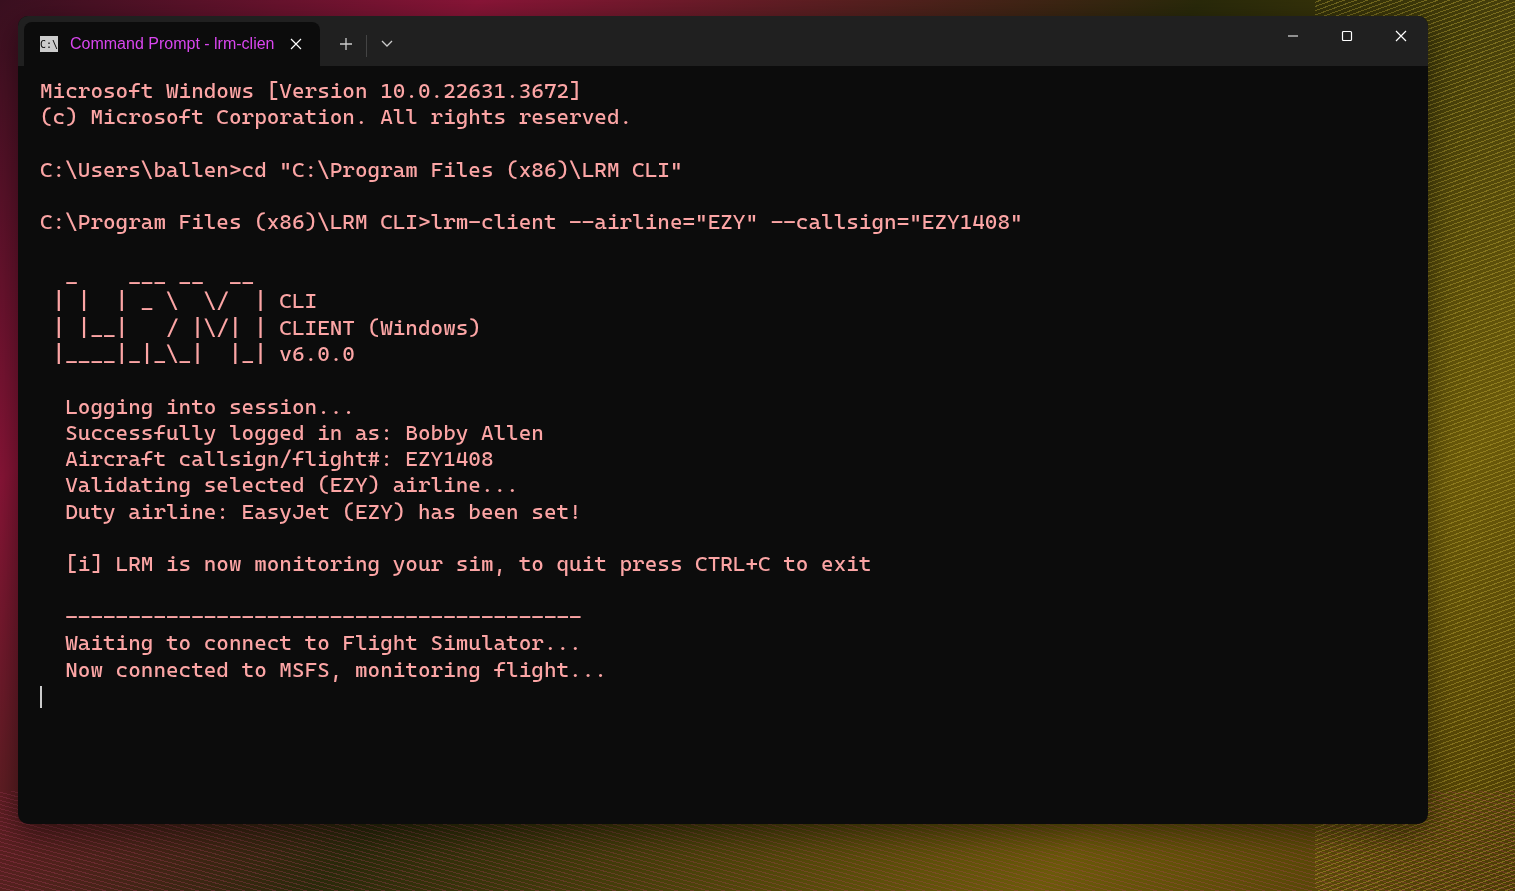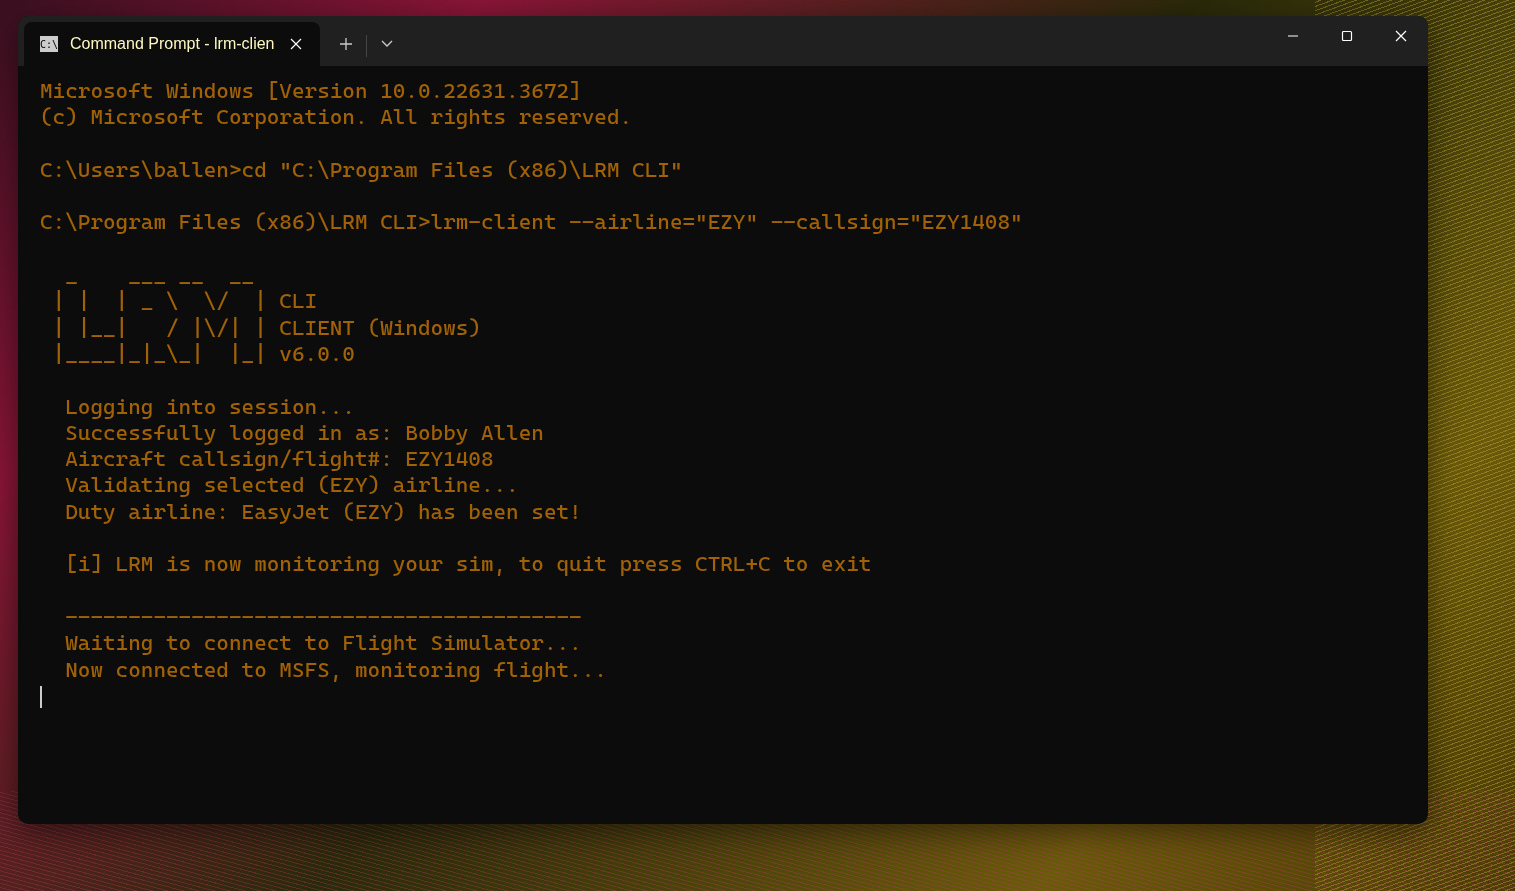--- a/index.html
+++ b/index.html
@@ -99,21 +99,21 @@
       display: flex;
       align-items: center;
       justify-content: center;
       font-size: 10px;
       color: #000;
       font-family: monospace;
     }
     
     .tab-title {
       font-size: 16px;
-      color: #fef9c3;
+      color: #d946ef;
       flex: 1;
       white-space: nowrap;
       overflow: hidden;
     }
     
     .tab-close {
       width: 20px;
       height: 20px;
       display: flex;
       align-items: center;
@@ -167,21 +167,21 @@
       cursor: pointer;
       color: #ffffff;
     }
     
     .terminal-content {
       flex: 1;
       padding: 12px 22px;
       font-family: "Cascadia Mono", "Consolas", monospace;
       font-size: 21.5px;
       line-height: 26.3px;
-      color: #a16207;
+      color: #fca5a5;
       white-space: pre;
       overflow: hidden;
     }
     
     .cursor {
       display: inline-block;
       width: 2px;
       height: 22px;
       background: #cccccc;
       animation: blink 1s step-end infinite;

